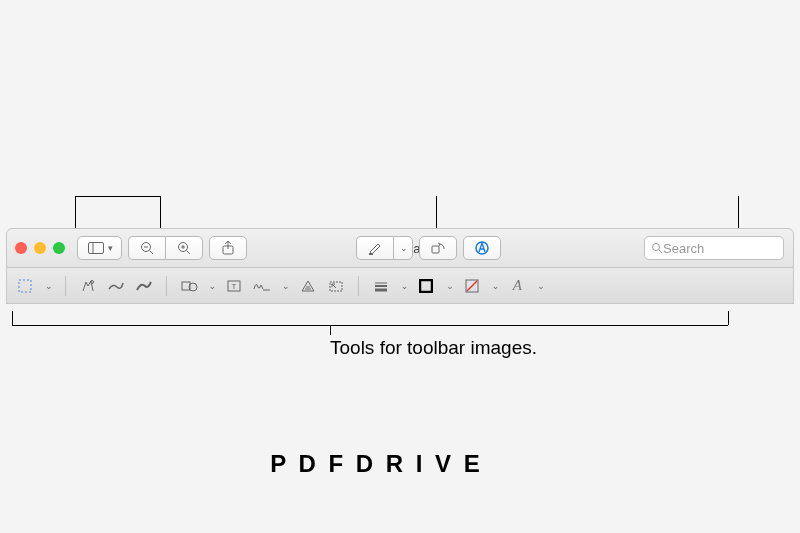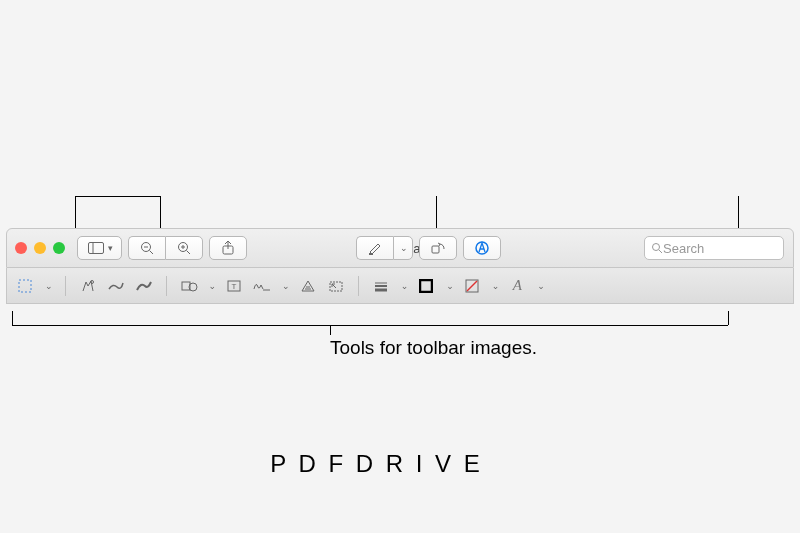--- a/index.html
+++ b/index.html
@@ -15,21 +15,21 @@
 .btn{height:24px;background:linear-gradient(#fff,#f4f4f4);border:1px solid #b8b8b8;border-radius:5px;display:flex;align-items:center;justify-content:center;padding:0 8px;color:#555}
 .seg{display:flex}
 .seg .btn{border-radius:0;border-right:none}
 .seg .btn:first-child{border-radius:5px 0 0 5px}
 .seg .btn:last-child{border-radius:0 5px 5px 0;border-right:1px solid #b8b8b8}
 .title{position:absolute;left:50%;transform:translateX(-50%);display:flex;align-items:center;gap:4px;font-size:13px;color:#444}
 .search{height:24px;width:140px;background:#fff;border:1px solid #c0c0c0;border-radius:5px;display:flex;align-items:center;padding:0 6px;color:#999;font-size:13px}
 .ico{width:20px;height:20px;display:flex;align-items:center;justify-content:center}
 .sep{width:1px;height:20px;background:#c0c0c0;margin:0 4px}
 .chev{font-size:9px;margin-left:2px;color:#666}
-.footer{position:absolute;left:0;width:753px;top:450px;text-align:center;font-size:24px;letter-spacing:3px;font-weight:400;color:#000}
+.footer{position:absolute;left:0;width:753px;top:450px;text-align:center;font-size:24px;letter-spacing:3px;font-weight:700;color:#000}
 svg{display:block}
 .r-group{position:absolute;right:10px;display:flex;gap:6px;align-items:center}
 .c-group{position:absolute;left:350px;display:flex;gap:6px;align-items:center}
 </style>
 </head>
 <body>
 
 <div class="canvas">
 
   <div class="annot" style="left:330px;top:336px"><span>Tools for toolbar images.</span></div>

